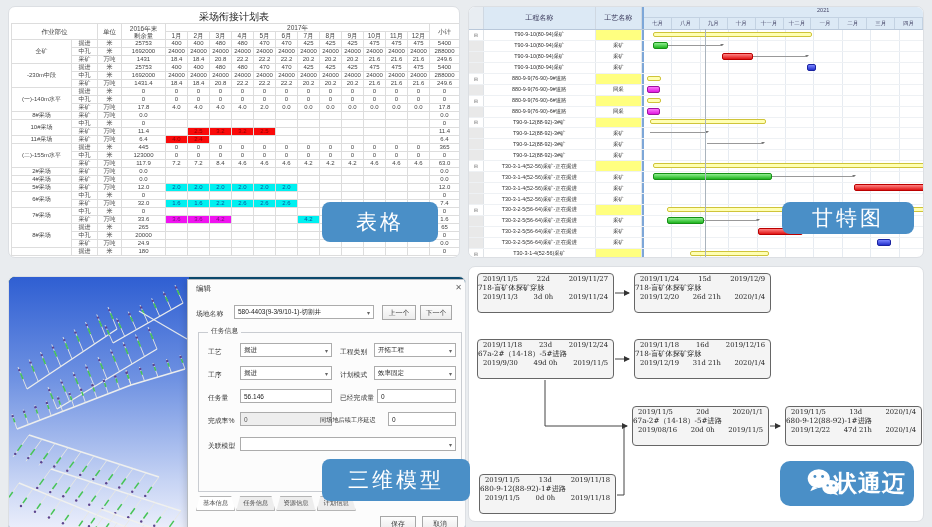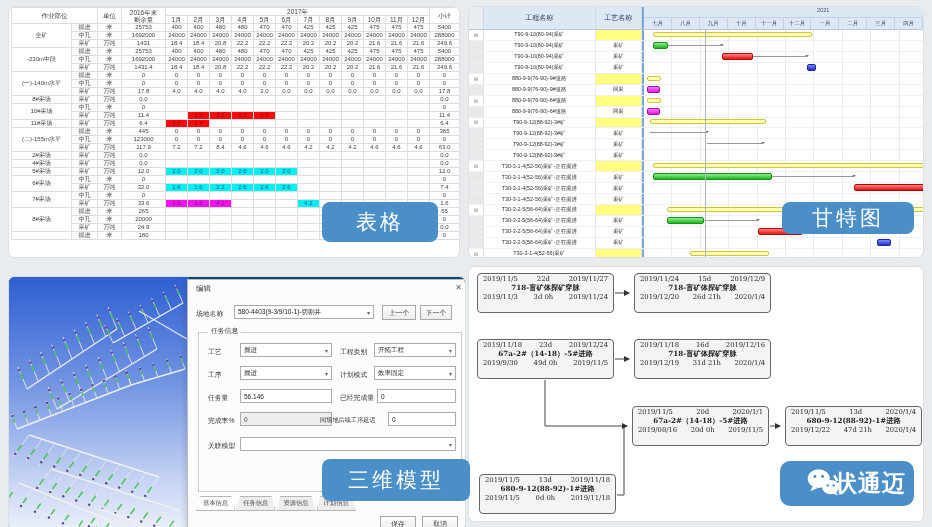--- a/index.html
+++ b/index.html
@@ -66,36 +66,37 @@
   .dtabs{position:absolute;left:8px;top:216px;display:flex;gap:1px}
   .dtab{height:13px;padding:0 6px;font-size:6.3px;display:flex;align-items:center;background:#ededed;border:1px solid #b5b5b5;
         clip-path:polygon(10% 0,90% 0,100% 100%,0 100%);color:#444}
   .dtab.active{background:#fff}
 
   
   #p-network{left:468px;top:266px;width:456px;height:256px}
   .nbox{position:absolute;width:137px;height:40px;background:#f4f4f4;border:1px solid #666;border-radius:4px;
         box-sizing:border-box;font-family:"DejaVu Serif",serif;font-size:6.8px;color:#222}
   .nb-top,.nb-bot{display:flex;justify-content:space-between;padding:1px 5px 0 5px}
-  .nb-mid{text-align:center;font-weight:bold;font-size:7.2px;line-height:9px;white-space:nowrap}
+  .nb-mid{font-weight:normal;font-size:7.2px;line-height:9px;white-space:nowrap}
   #net-svg{position:absolute;left:0;top:0}
 
   
   .tag{position:absolute;background:#4a8fc7;color:#fff;border-radius:8px;display:flex;align-items:center;
        justify-content:center;font-size:21px;letter-spacing:3px;z-index:30}
   #tag-table{left:322px;top:202px;width:116px;height:40px}
   #tag-gantt{left:782px;top:202px;width:132px;height:32px}
   #tag-model{left:322px;top:459px;width:148px;height:42px}
   #brand{left:780px;top:461px;width:134px;height:45px;border-radius:10px;letter-spacing:1px;font-weight:bold;font-size:23px;justify-content:flex-end;padding-right:8px;box-sizing:border-box}
   #brand svg{position:absolute;left:26px;top:6px}
 </style>
 </head>
 <body>
 
 <div class="panel" id="p-table">
+  <div id="tbl-title">采场衔接计划表</div>
   <table id="plan-table">
     <colgroup id="plan-cols">
         <col style="width: 60px;">
         <col style="width: 26px;">
         <col style="width: 24px;">
         <col style="width: 44px;">
         <col style="width: 22px;">
         <col style="width: 22px;">
         <col style="width: 22px;">
         <col style="width: 22px;">

